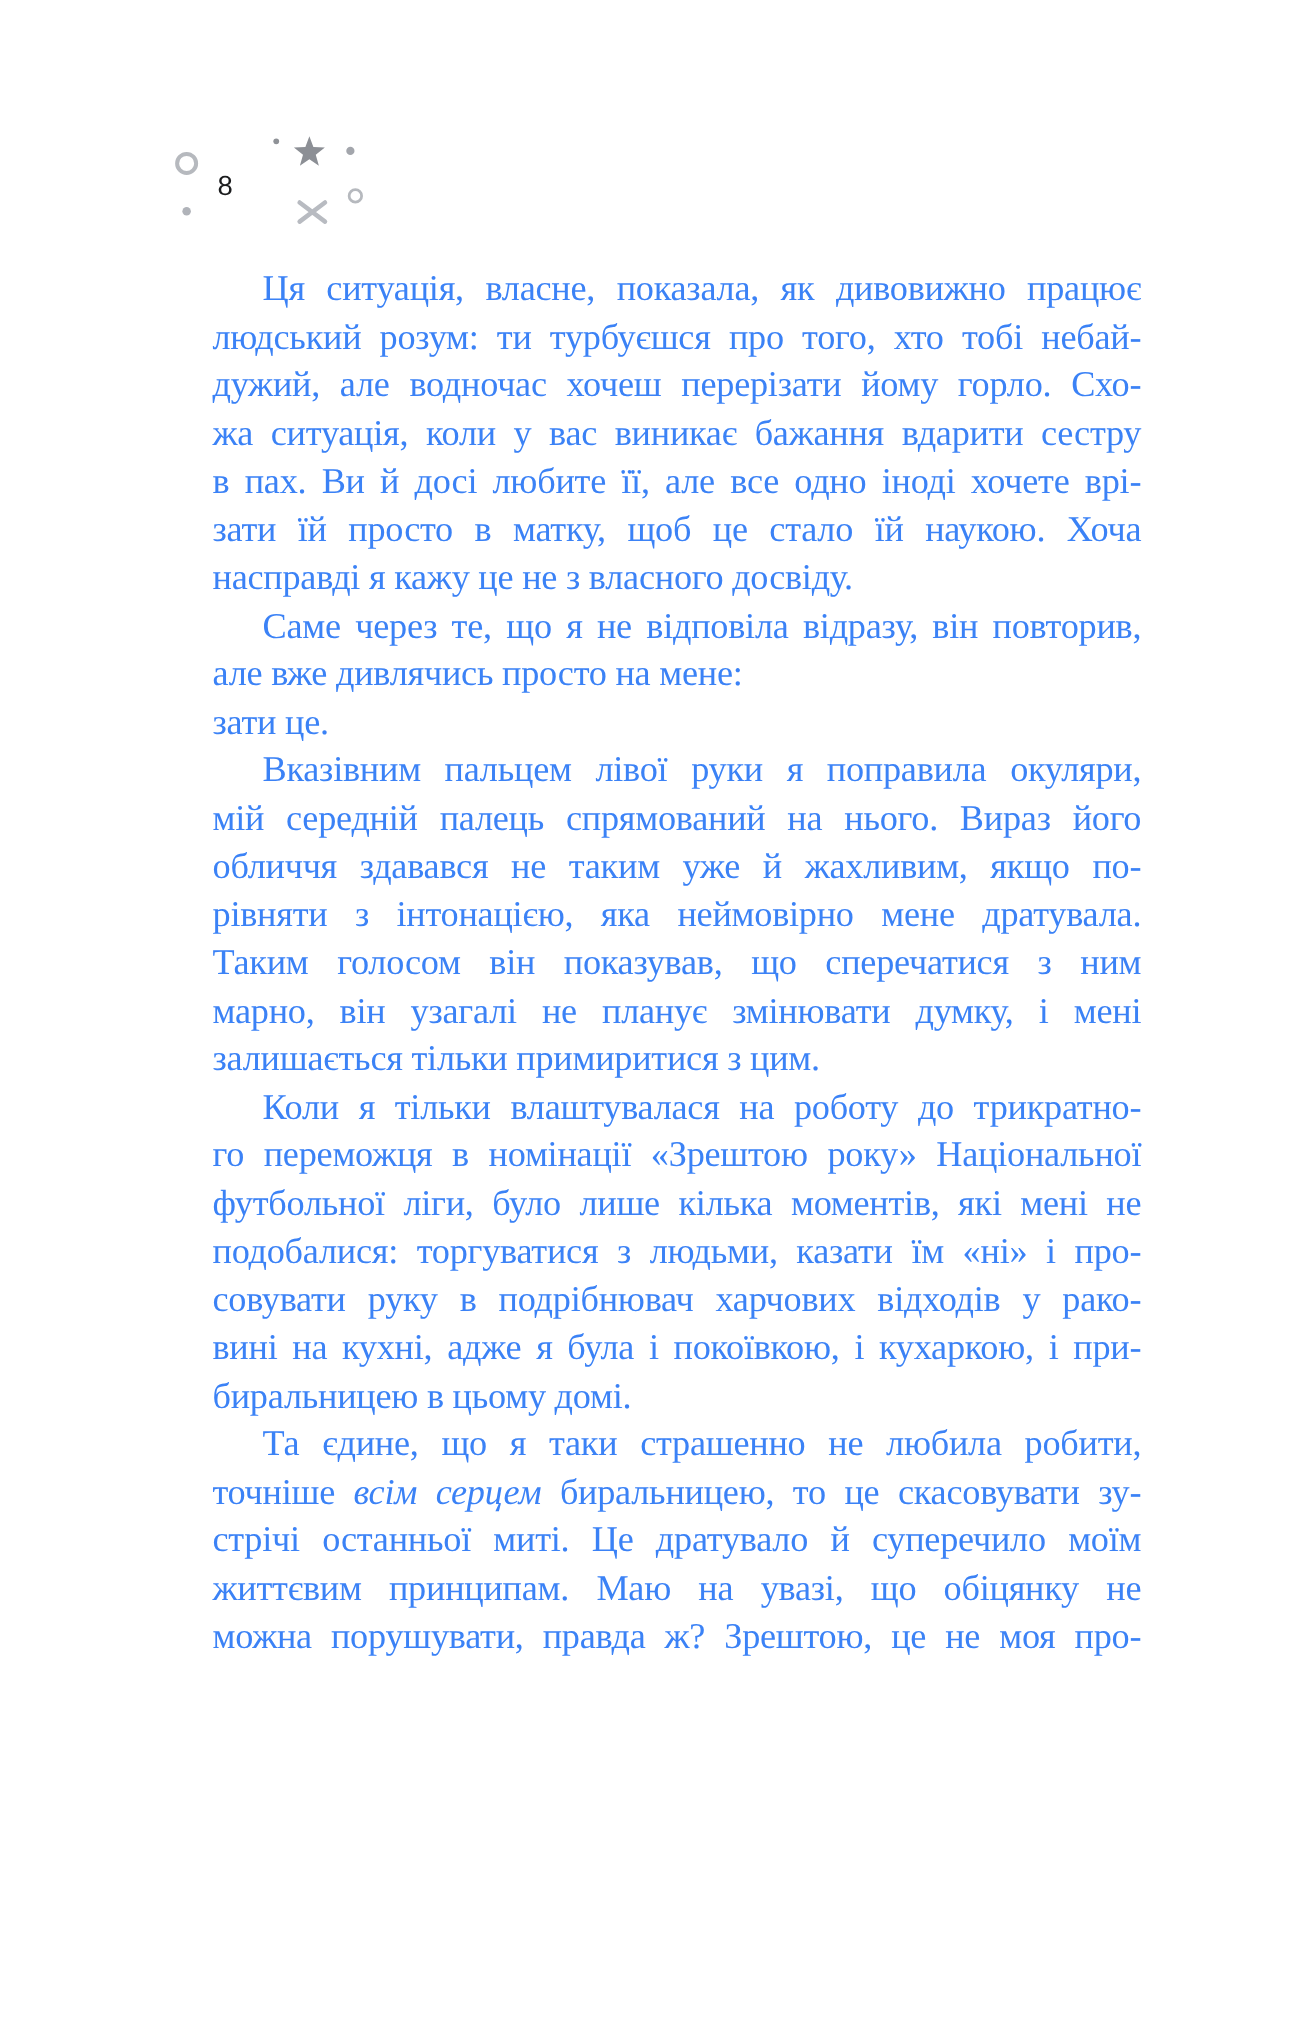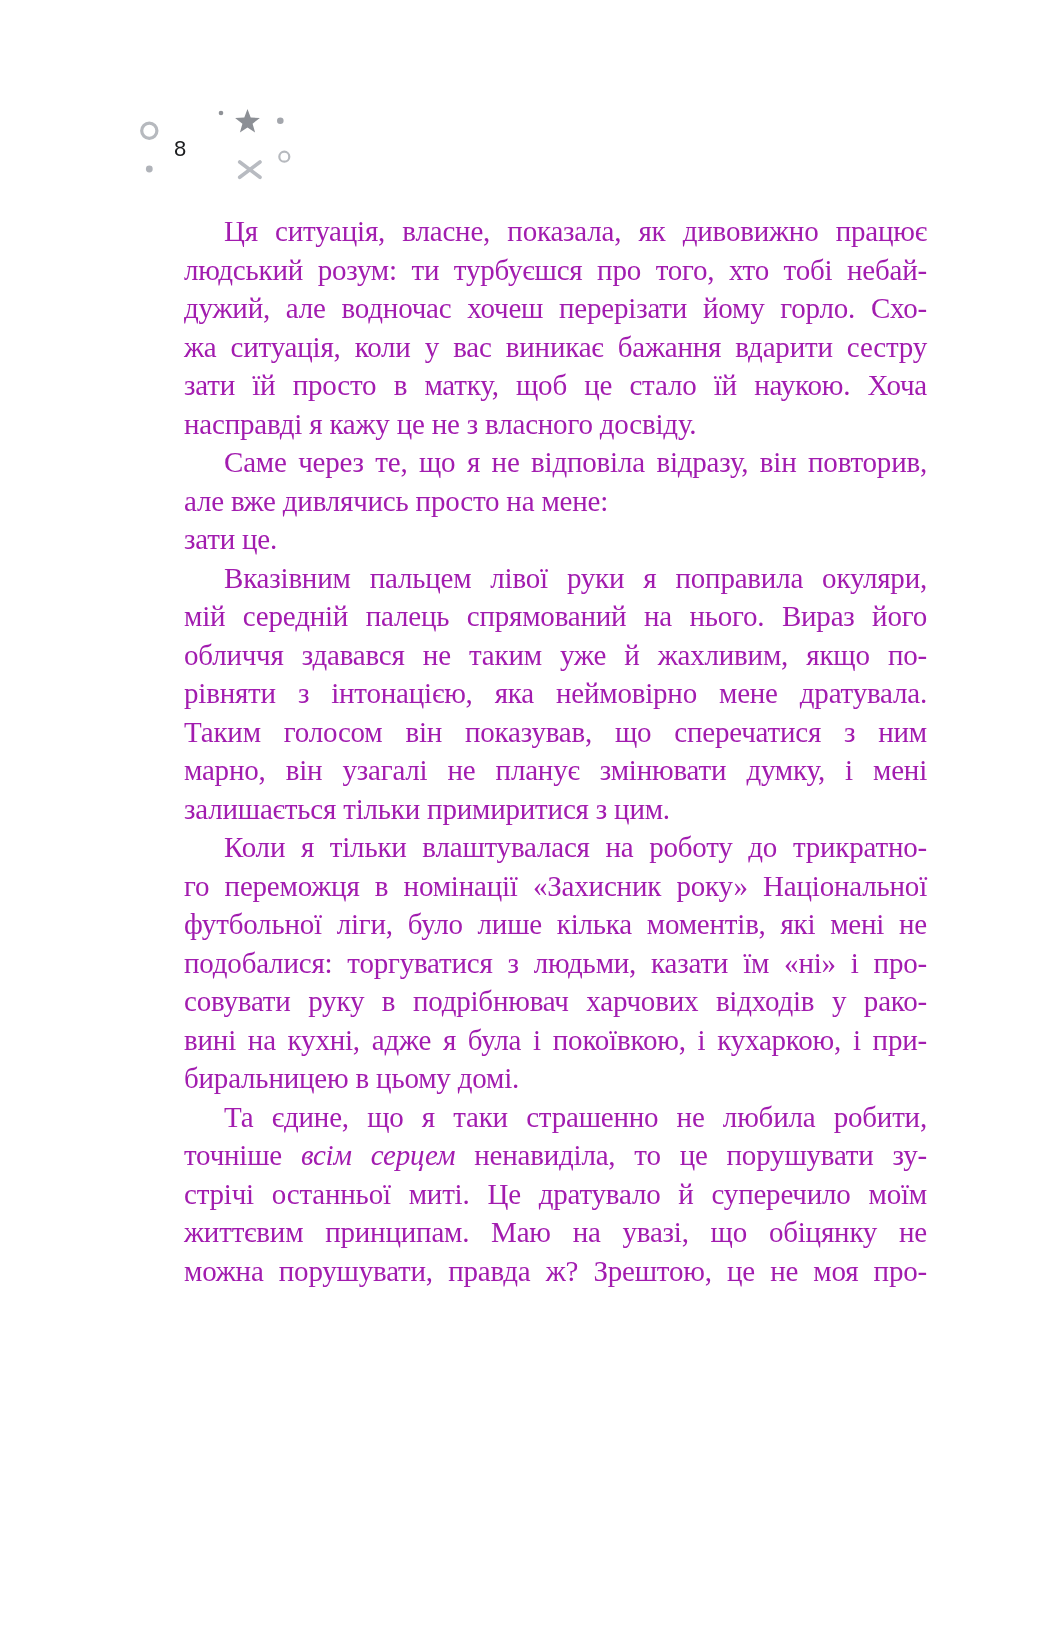--- a/index.html
+++ b/index.html
@@ -20,24 +20,24 @@
     position: absolute;
     left: 174px;
     top: 138px;
     font-family: "Liberation Sans", "DejaVu Sans", sans-serif;
     font-size: 22px;
     line-height: 1;
     color: #1b1c1e;
   }
   .text-block {
     position: absolute;
-    left: 184px;
+    left: 170px;
     top: 212px;
     width: 743px;
-    color: #a21caf;
+    color: #3b82f6;
     font-size: 29px;
     line-height: 38.5px;
     letter-spacing: -0.2px;
   }
   .para { margin: 0; }
   .line {
     text-align: justify;
     text-align-last: left;
     white-space: normal;
   }
@@ -64,20 +64,21 @@
   </svg>
 
   <div class="page-number">8</div>
 
   <div class="text-block">
       <div class="para">
         <div class="line first jl"><span>Ця ситуація, власне, показала, як дивовижно працює</span></div>
         <div class="line jl"><span>людський розум: ти турбуєшся про того, хто тобі небай-</span></div>
         <div class="line jl"><span>дужий, але водночас хочеш перерізати йому горло. Схо-</span></div>
         <div class="line jl"><span>жа ситуація, коли у вас виникає бажання вдарити сестру</span></div>
+        <div class="line jl"><span>в пах. Ви й досі любите її, але все одно іноді хочете врі-</span></div>
         <div class="line jl"><span>зати їй просто в матку, щоб це стало їй наукою. Хоча</span></div>
         <div class="line"><span>насправді я кажу це не з власного досвіду.</span></div>
       </div>
       <div class="para">
         <div class="line first jl"><span>Саме через те, що я не відповіла відразу, він повторив,</span></div>
         <div class="line"><span>але вже дивлячись просто на мене:</span></div>
       </div>
       <div class="para">
         <div class="line"><span>зати це.</span></div>
       </div>
@@ -85,29 +86,29 @@
         <div class="line first jl"><span>Вказівним пальцем лівої руки я поправила окуляри,</span></div>
         <div class="line jl"><span>мій середній палець спрямований на нього. Вираз його</span></div>
         <div class="line jl"><span>обличчя здавався не таким уже й жахливим, якщо по-</span></div>
         <div class="line jl"><span>рівняти з інтонацією, яка неймовірно мене дратувала.</span></div>
         <div class="line jl"><span>Таким голосом він показував, що сперечатися з ним</span></div>
         <div class="line jl"><span>марно, він узагалі не планує змінювати думку, і мені</span></div>
         <div class="line"><span>залишається тільки примиритися з цим.</span></div>
       </div>
       <div class="para">
         <div class="line first jl"><span>Коли я тільки влаштувалася на роботу до трикратно-</span></div>
-        <div class="line jl"><span>го переможця в номінації «Захисник року» Національної</span></div>
+        <div class="line jl"><span>го переможця в номінації «Зрештою року» Національної</span></div>
         <div class="line jl"><span>футбольної ліги, було лише кілька моментів, які мені не</span></div>
         <div class="line jl"><span>подобалися: торгуватися з людьми, казати їм «ні» і про-</span></div>
         <div class="line jl"><span>совувати руку в подрібнювач харчових відходів у рако-</span></div>
         <div class="line jl"><span>вині на кухні, адже я була і покоївкою, і кухаркою, і при-</span></div>
         <div class="line"><span>биральницею в цьому домі.</span></div>
       </div>
       <div class="para">
         <div class="line first jl"><span>Та єдине, що я таки страшенно не любила робити,</span></div>
-        <div class="line jl"><span>точніше </span><em>всім серцем</em><span> ненавиділа, то це порушувати зу-</span></div>
+        <div class="line jl"><span>точніше </span><em>всім серцем</em><span> биральницею, то це скасовувати зу-</span></div>
         <div class="line jl"><span>стрічі останньої миті. Це дратувало й суперечило моїм</span></div>
         <div class="line jl"><span>життєвим принципам. Маю на увазі, що обіцянку не</span></div>
         <div class="line jl"><span>можна порушувати, правда ж? Зрештою, це не моя про-</span></div>
       </div>
     </div>
 
 </div>
 
 </body></html>

